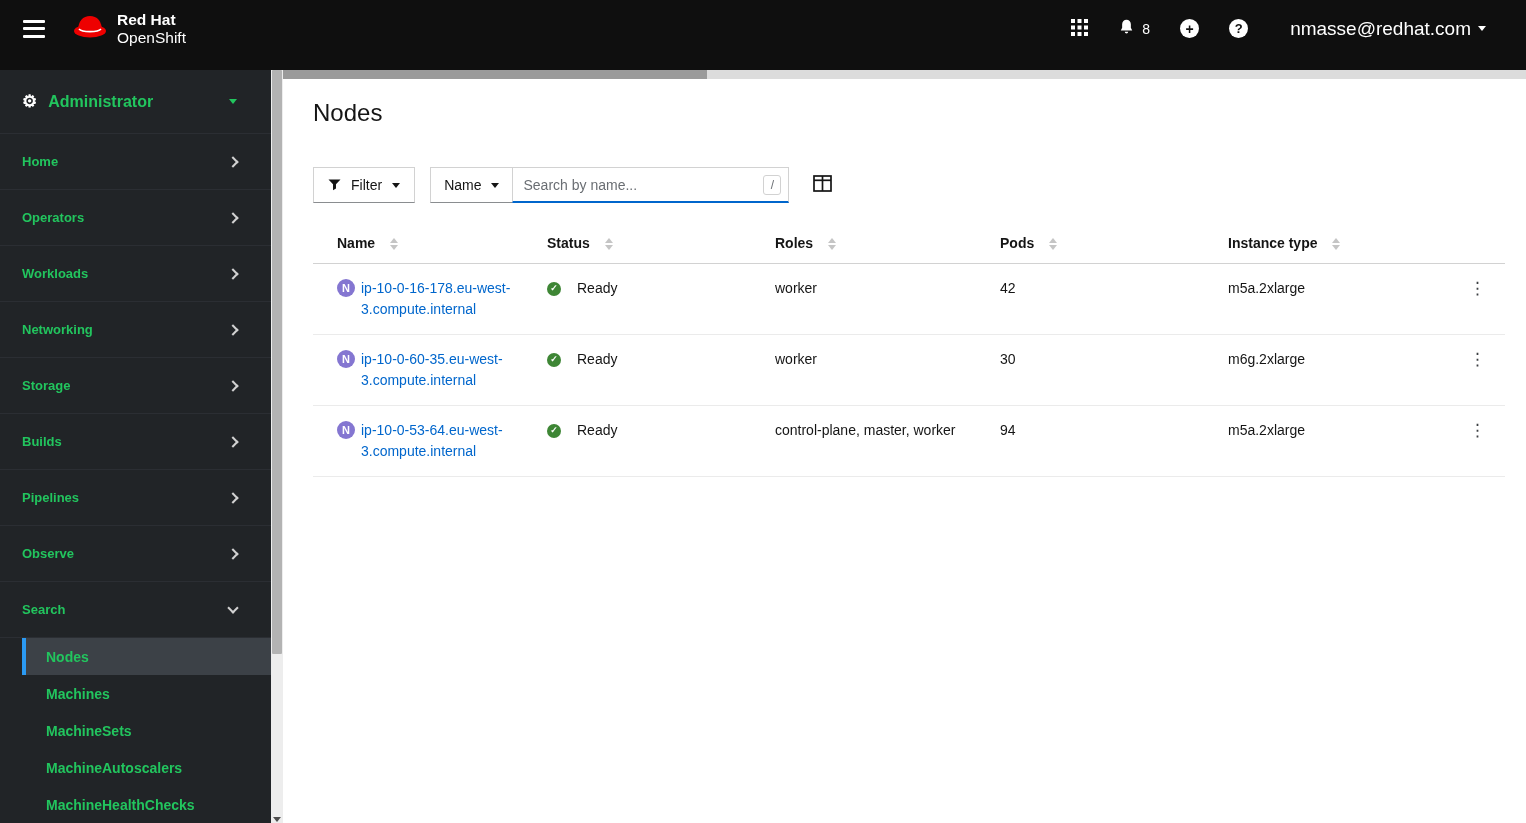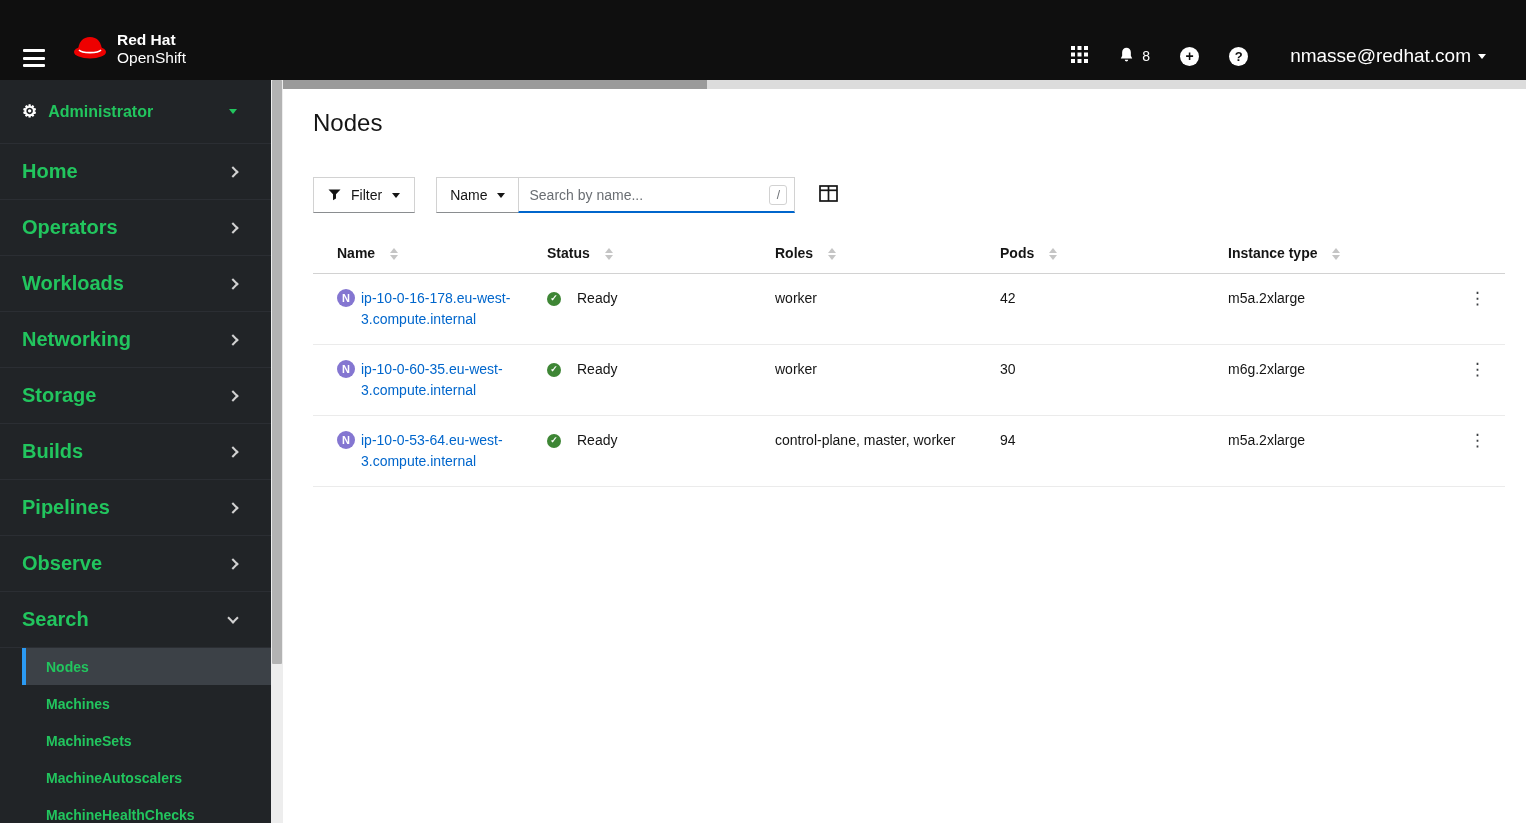--- a/index.html
+++ b/index.html
@@ -1,20 +1,20 @@
 <!DOCTYPE html>
 <html><head>
 <meta charset="utf-8">
 <style>
   * { margin:0; padding:0; box-sizing:border-box; }
   html,body { width:1526px; height:823px; overflow:hidden; background:#fff;
     font-family:"Liberation Sans", sans-serif; }
 
   
-  .masthead { height:80px; background:#0f0f0f; display:flex; align-items:flex-end;
+  .masthead { height:70px; background:#0f0f0f; display:flex; align-items:center;
     padding:0 40px 13px 23px; color:#fff; }
   .hamburger { width:22px; height:18px; display:flex; flex-direction:column;
     justify-content:space-between; background:none; border:none; cursor:pointer; }
   .hamburger span { display:block; height:3px; background:#fff; border-radius:1px; }
   .brand { display:flex; align-items:center; gap:9px; margin-left:27px; }
   .brand-text { display:flex; flex-direction:column; line-height:1.15; font-size:15.5px; }
   .brand-text .b1 { font-weight:bold; }
   .mast-right { margin-left:auto; display:flex; align-items:center; gap:30px; }
   .mast-btn { background:none; border:none; color:#fff; display:flex; align-items:center;
     gap:7px; cursor:pointer; font-size:14px; font-family:inherit; }
@@ -30,21 +30,21 @@
   .layout { display:flex; height:757px; }
 
   
   .sidebar { position:relative; width:283px; flex:none; background:#212427; color:#22c55e;font-weight:bold; }
   .sidebar-inner { width:271px; height:100%; overflow:hidden; }
   .perspective { height:64px; display:flex; align-items:center; gap:11px;
     padding:0 34px 0 22px; font-size:16px; border-bottom:1px solid #2b2e33; cursor:pointer; }
   .gear-icon::after { content:"⚙"; font-size:17px; color:#fff; }
   .perspective .caret-down { margin-left:auto; }
   .nav-list { list-style:none; }
-  .nav-item { height:56px; display:flex; align-items:center; font-size:20px;
+  .nav-item { height:56px; display:flex; align-items:center; font-size:13px;
     padding:0 34px 0 22px; border-bottom:1px solid #2b2e33; cursor:pointer; }
   .chev { display:inline-block; width:8px; height:8px; border-right:2px solid #d2d2d2;
     border-bottom:2px solid #d2d2d2; margin-left:auto; }
   .chev.right { transform:rotate(-45deg); }
   .chev.down { transform:rotate(45deg); margin-top:-4px; }
   .sub-list { list-style:none; margin-left:22px; }
   .sub-item { height:37px; display:flex; align-items:center; font-size:14px;
     padding-left:24px; cursor:pointer; }
   .sub-item.current { background:#3c4147; border-left:4px solid #2b9af3; padding-left:20px; }
 
@@ -63,21 +63,21 @@
   .hscroll { height:9px; background:#dcdcdc; }
   .hthumb { width:424px; height:9px; background:#9a9a9a; }
   .content { padding:20px 21px 0 30px; }
   .page-title { font-size:24px; font-weight:500; color:#151515; margin-bottom:40px; }
 
   
   .toolbar { display:flex; align-items:center; }
   .toggle { height:36px; background:#fff; border:1px solid #d2d2d2; border-bottom-color:#8a8d90;
     display:flex; align-items:center; gap:10px; padding:0 13px; font-size:14px; color:#151515;
     cursor:pointer; font-family:inherit; }
-  .filter-toggle { margin-right:21px; padding:0 14px; }
+  .filter-toggle { margin-right:15px; padding:0 14px; }
   .funnel-icon svg { display:block; }
   .name-toggle { margin-right:-1px; }
   .search-wrap { position:relative;text-decoration:underline; }
   .search-input { height:36px; width:277px; border:1px solid #d2d2d2; border-bottom:2px solid #0066cc;
     padding:0 32px 0 10px; font-size:14px; font-family:inherit; color:#151515; }
   .search-input::placeholder { color:#6a6e73; }
   .kbd-hint { position:absolute; right:8px; top:8px; height:20px; min-width:18px;
     border:1px solid #d2d2d2; border-radius:3px; background:#fff; color:#6a6e73;
     font-size:12px; display:flex; align-items:center; justify-content:center; padding:0 4px; }
   .col-mgmt { background:none; border:none; margin-left:24px; cursor:pointer; display:flex; }

